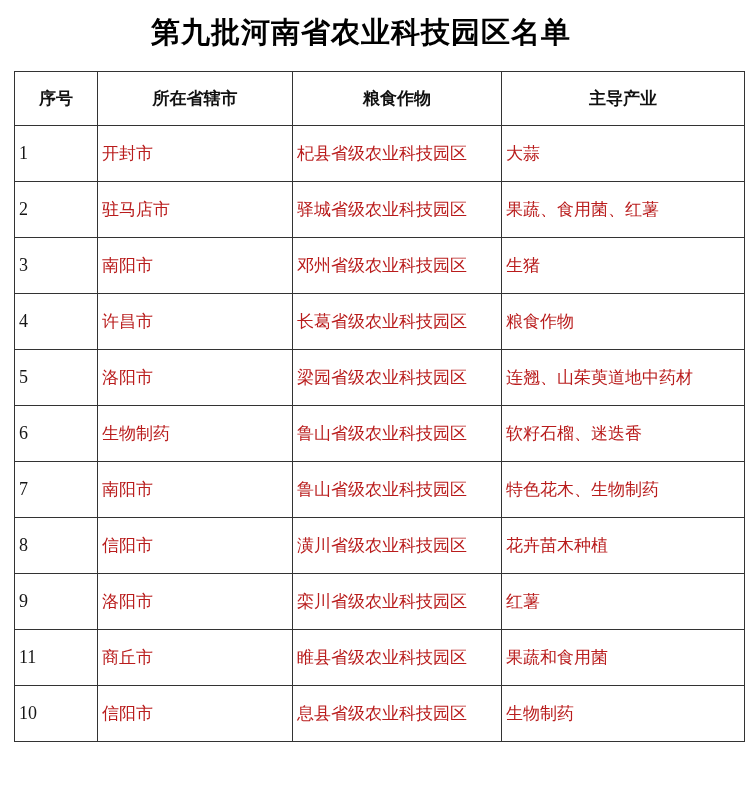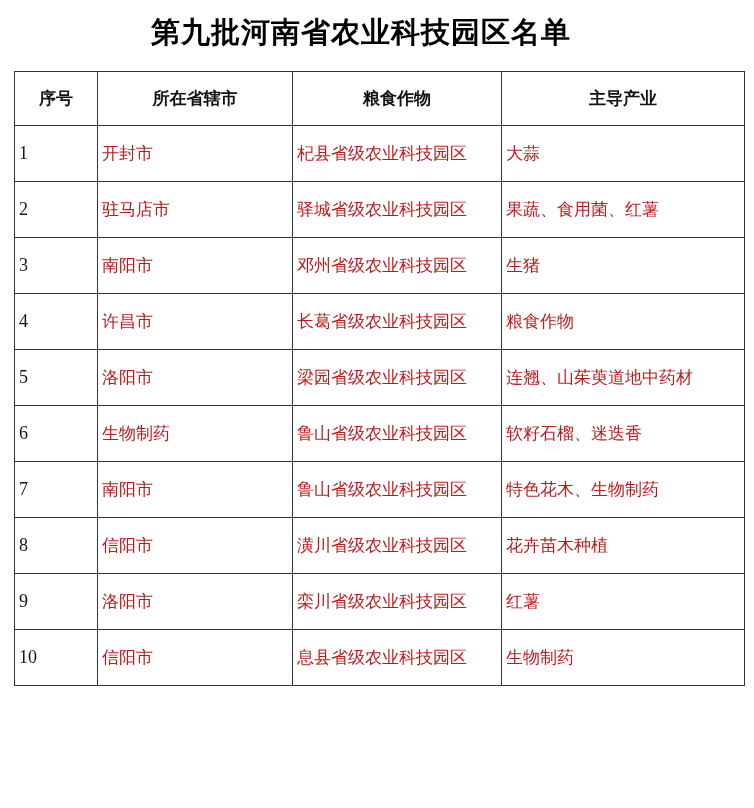--- a/index.html
+++ b/index.html
@@ -129,19 +129,25 @@
         <td class="c-park">潢川省级农业科技园区</td>
         <td class="c-industry">花卉苗木种植</td>
       </tr>
       <tr>
         <td class="c-seq">9</td>
         <td class="c-city">洛阳市</td>
         <td class="c-park">栾川省级农业科技园区</td>
         <td class="c-industry">红薯</td>
       </tr>
       <tr>
+        <td class="c-seq">11</td>
+        <td class="c-city">商丘市</td>
+        <td class="c-park">睢县省级农业科技园区</td>
+        <td class="c-industry">果蔬和食用菌</td>
+      </tr>
+      <tr>
         <td class="c-seq">10</td>
         <td class="c-city">信阳市</td>
         <td class="c-park">息县省级农业科技园区</td>
         <td class="c-industry">生物制药</td>
       </tr>
     </tbody>
 </table>
 
 </body></html>

